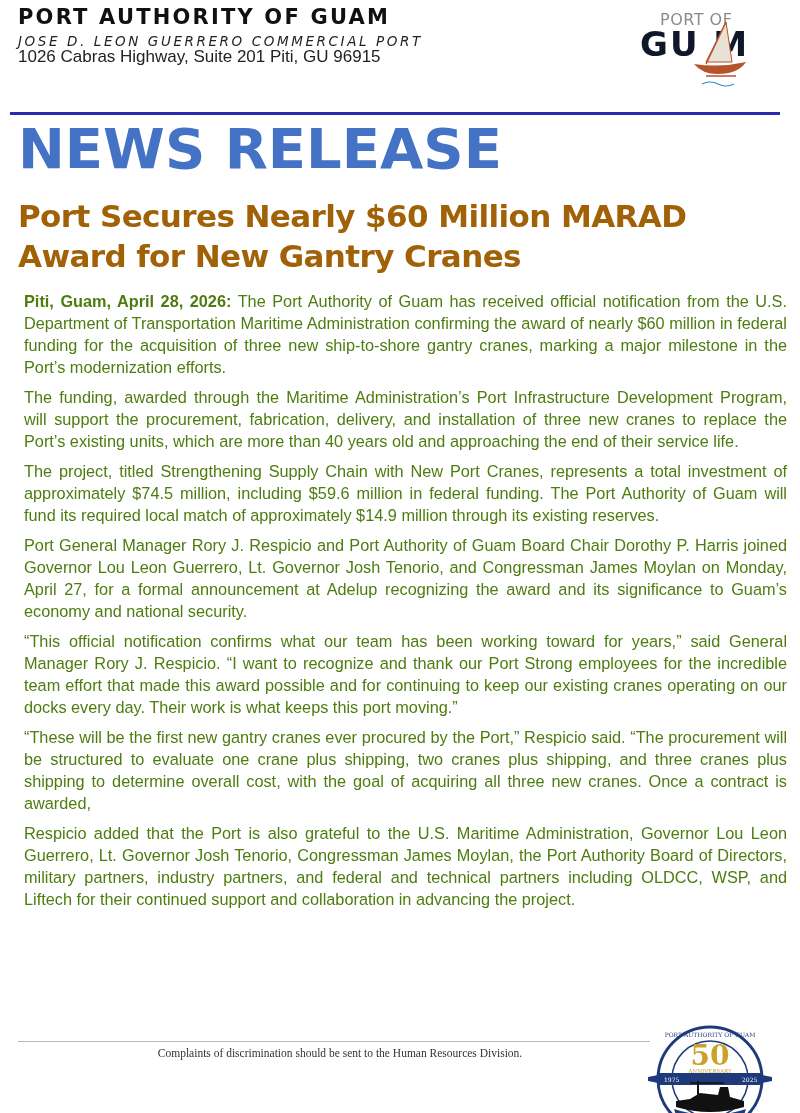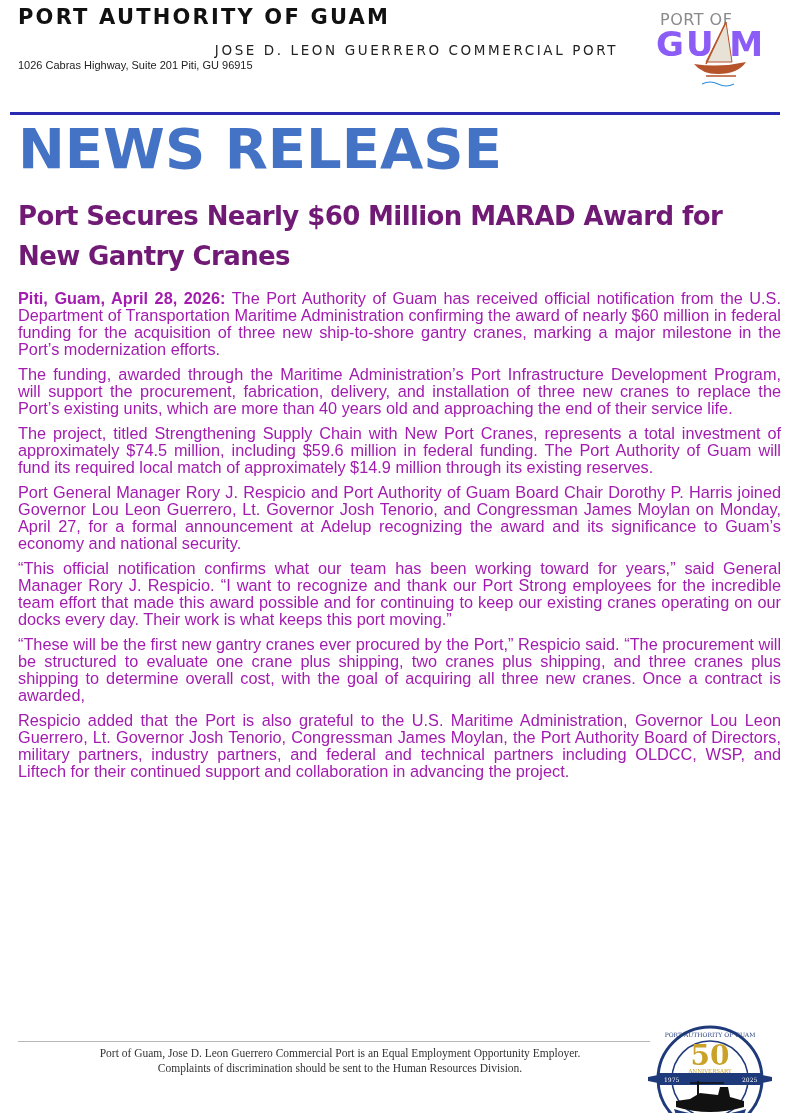--- a/index.html
+++ b/index.html
@@ -1,34 +1,34 @@
 <!DOCTYPE html>
 <html><head>
   <meta charset="utf-8">
   <style>
     * { box-sizing: border-box; margin: 0; padding: 0; }
     html, body { width: 800px; height: 1113px; background: #ffffff; overflow: hidden; }
     body { position: relative; font-family: "Liberation Sans", "DejaVu Sans", sans-serif; color: #1a1a1a; }
 
     .letterhead { position: absolute; left: 18px; top: 4px; width: 600px; }
     .org-name { font-family: "DejaVu Sans", sans-serif; font-weight: bold; font-size: 21px; letter-spacing: 2.2px; color: #111; line-height: 26px; }
-    .org-sub { font-family: "DejaVu Sans", sans-serif; font-size: 13.5px; letter-spacing: 2.6px; color: #222; line-height: 18px; margin-top: 11px; text-align: right; }
-    .org-line { font-size: 11px; color: #222; line-height: 13.5px; }
+    .org-sub { font-family: "DejaVu Sans", sans-serif; font-style: italic; font-size: 13.5px; letter-spacing: 2.6px; color: #222; line-height: 18px; margin-top: 2px; }
+    .org-line { font-size: 17px; color: #222; line-height: 13.5px; }
 
     .logo { position: absolute; left: 640px; top: 2px; width: 140px; height: 78px; margin-top: 8px; }
     .logo .port-of { position: absolute; left: 20px; top: 0; font-family: "DejaVu Sans", sans-serif; font-size: 16px; color: #8a8a8a; letter-spacing: 0.5px; }
-    .logo .guam { position: absolute; left: 16px; top: 14px; font-family: "DejaVu Sans", sans-serif; font-weight: bold; font-size: 34px; color: #8b5cf6; letter-spacing: 2px; }
+    .logo .guam { position: absolute; left: 0; top: 14px; font-family: "DejaVu Sans", sans-serif; font-weight: bold; font-size: 34px; color: #0f172a; letter-spacing: 2px; }
     .logo svg { position: absolute; left: 52px; top: 8px; }
 
     .rule { position: absolute; left: 10px; top: 112px; width: 770px; height: 3px; background: #2a2ab0; }
 
     .news-title { position: absolute; left: 18px; top: 121px; font-family: "DejaVu Sans", sans-serif; font-weight: bold; font-size: 56px; color: #4472c4; letter-spacing: 0px; line-height: 56px; }
-    .headline { position: absolute; left: 18px; top: 196px; width: 770px; font-family: "DejaVu Sans", sans-serif; font-weight: bold; font-size: 26px; line-height: 40px; color: #701a75; letter-spacing: -0.6px; }
+    .headline { position: absolute; left: 18px; top: 196px; width: 770px; font-family: "DejaVu Sans", sans-serif; font-weight: bold; font-size: 31px; line-height: 40px; color: #a16207; letter-spacing: -0.6px; }
 
-    .body { position: absolute; left: 18px; top: 290px; width: 763px; font-family: "Liberation Sans", sans-serif; font-size: 16.3px; line-height: 17px; color: #a21caf; text-align: justify; }
+    .body { position: absolute; left: 24px; top: 290px; width: 763px; font-family: "Liberation Sans", sans-serif; font-size: 16.3px; line-height: 22px; color: #4d7c0f; text-align: justify; }
     .body p { margin-bottom: 8px; }
     .dateline { font-weight: bold; }
 
     .seal { position: absolute; left: 640px; top: 1021px; width: 140px; height: 120px; }
 
     .footer-rule { position: absolute; left: 18px; top: 1041px; width: 632px; height: 1px; background: #b8b8b8; }
     .footer { position: absolute; left: 60px; top: 1046px; width: 560px; text-align: center; font-family: "Liberation Serif", serif; font-size: 11.5px; line-height: 15px; color: #333; }
   </style>
 </head>
 <body>
@@ -80,15 +80,14 @@
     <path d="M36,86 Q70,96 104,86 L104,80 L90,76 L88,66 L80,66 L78,74 L60,72 L50,78 L36,80 Z" fill="#111"></path>
     <line x1="58" y1="60" x2="58" y2="78" stroke="#111" stroke-width="2"></line>
     <line x1="50" y1="62" x2="84" y2="62" stroke="#111" stroke-width="1.5"></line>
     <path d="M34,88 Q70,100 106,88 L104,94 Q70,104 36,94 Z" fill="#1f3a7a"></path>
     <text x="70" y="16" text-anchor="middle" font-size="6" fill="#1f3a7a" font-family="DejaVu Serif, serif">PORT AUTHORITY OF GUAM</text>
   </svg>
 </div>
 
 <div class="footer-rule"></div>
 <div class="footer">
-  <div>Port of Guam, Jose D. Leon Guerrero Commercial Port is an Equal Employment Opportunity Employer.</div>
   <div>Complaints of discrimination should be sent to the Human Resources Division.</div>
 </div>
 
 </body></html>

